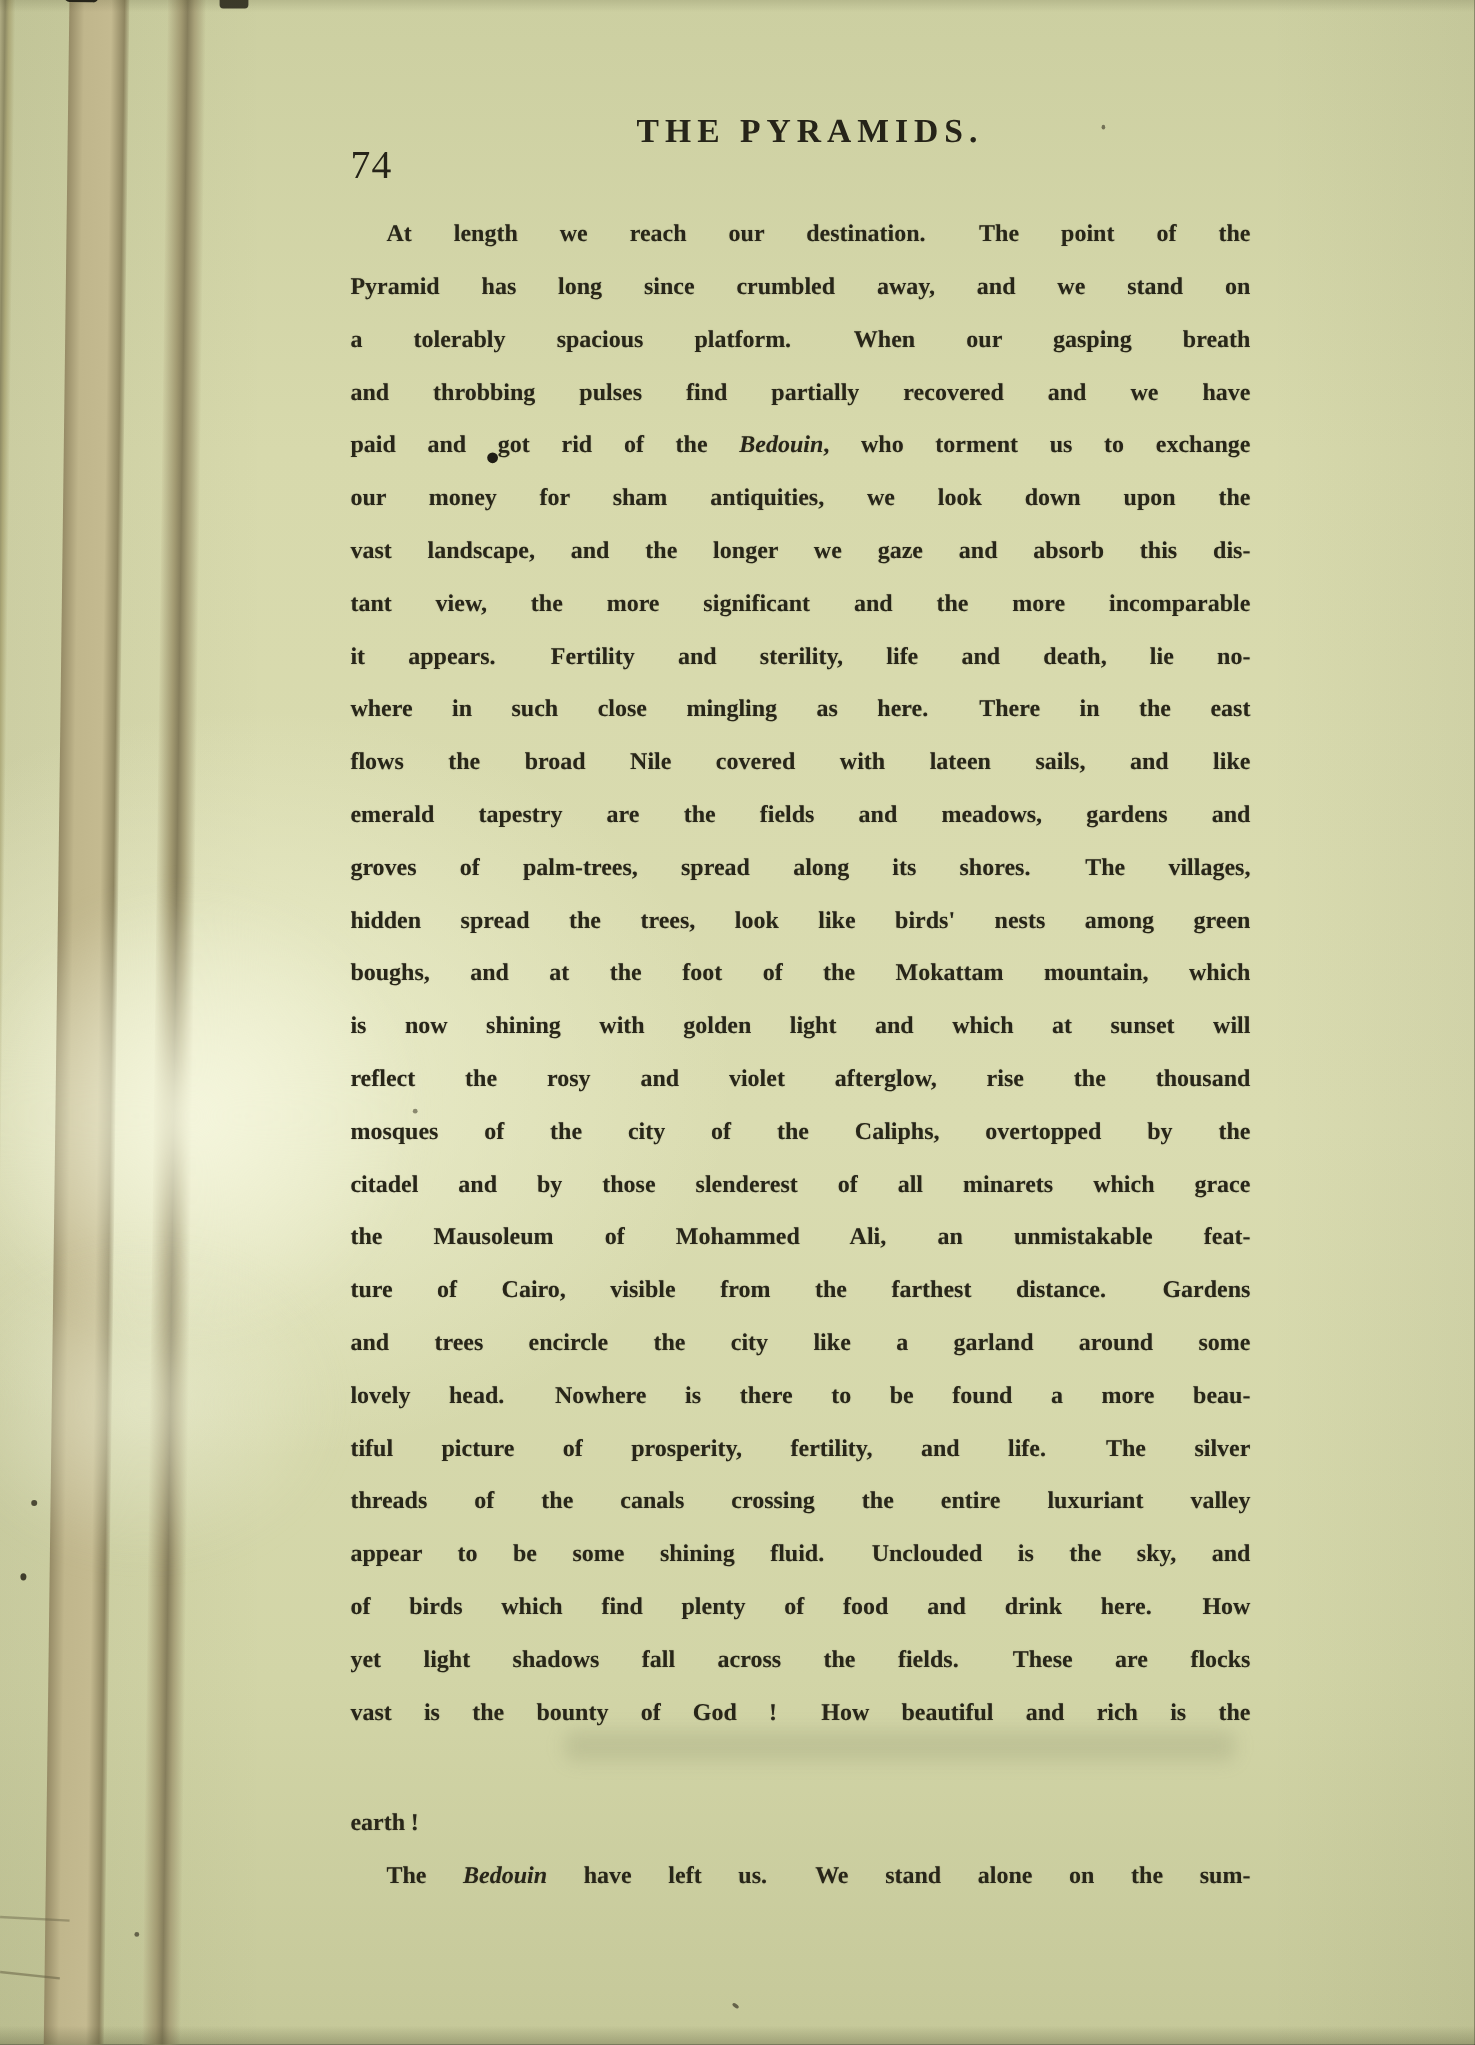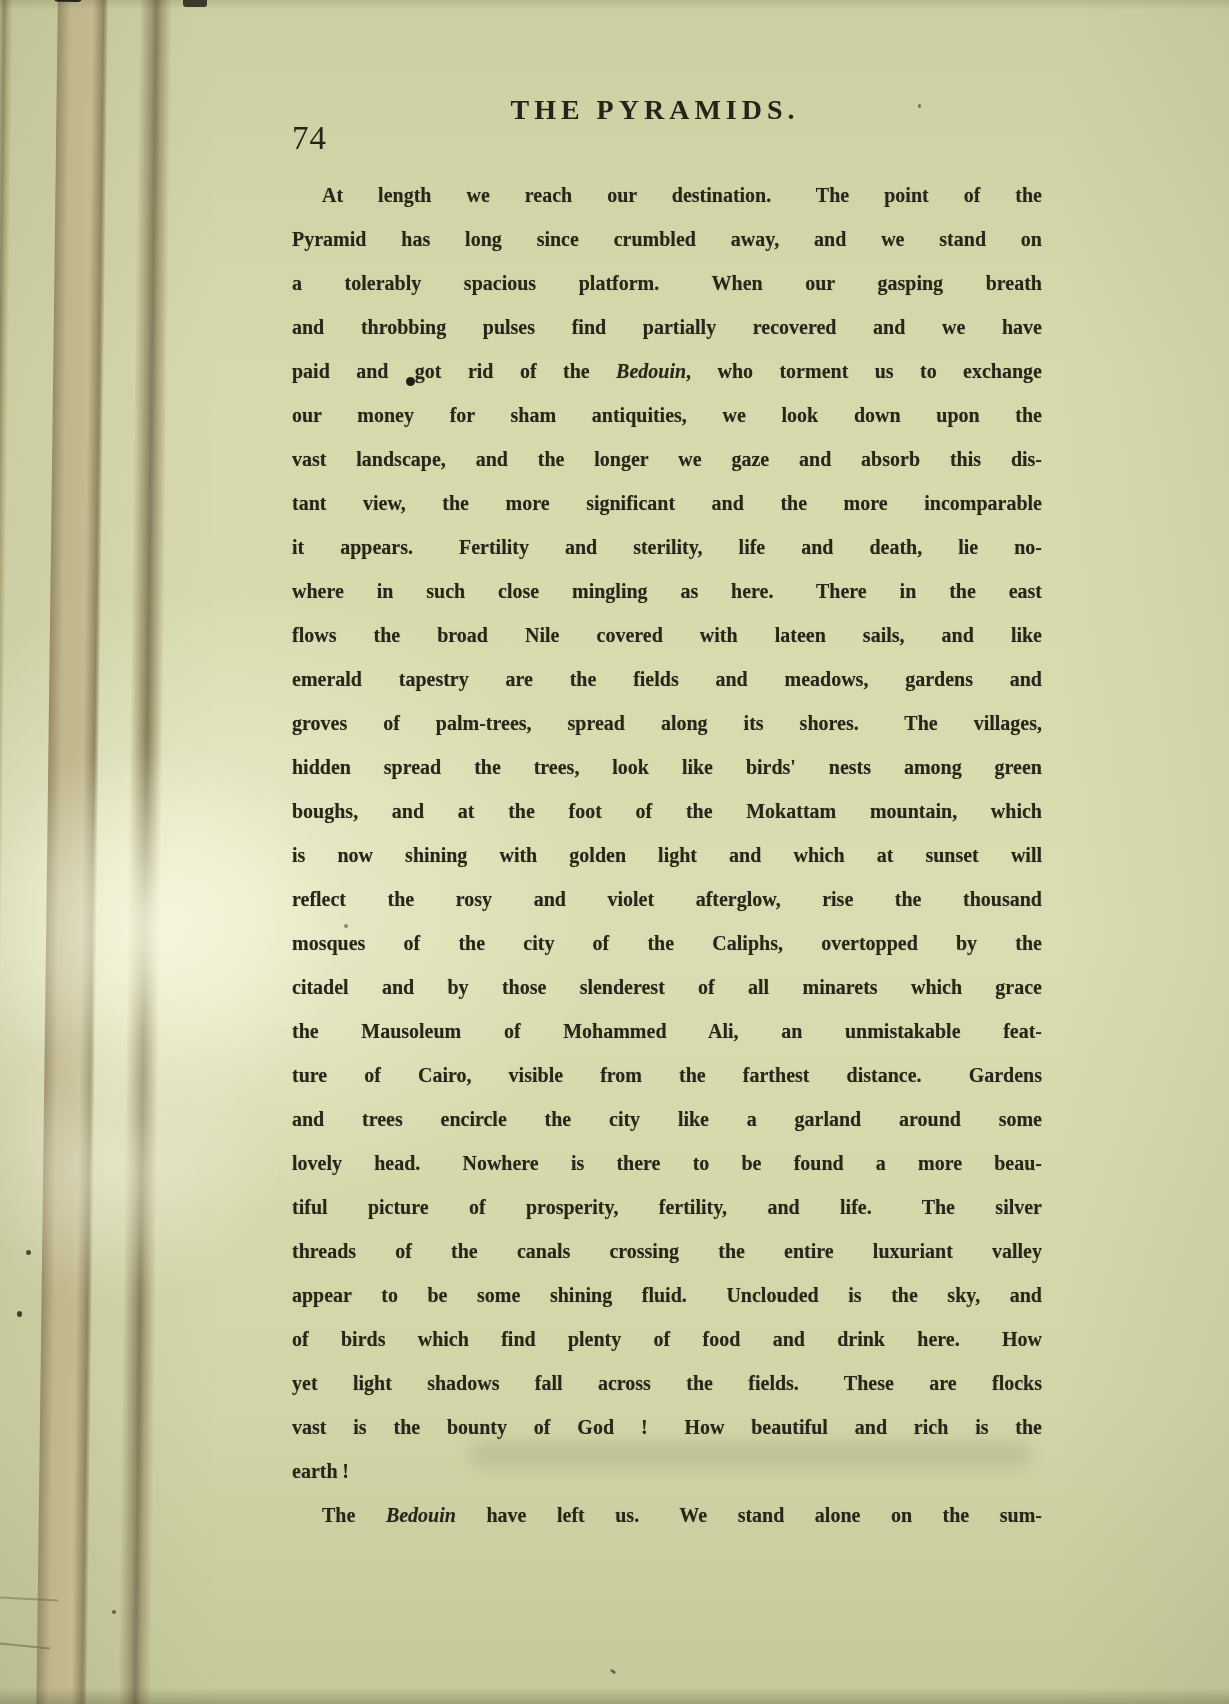--- a/index.html
+++ b/index.html
@@ -47,33 +47,33 @@
   #top-shade { position: absolute; left: 0; right: 0; top: 0; height: 10px;
     background: linear-gradient(to bottom, rgba(55,55,25,0.14), rgba(55,55,25,0)); }
   #bottom-shade { position: absolute; left: 0; right: 0; bottom: 0; height: 16px;
     background: linear-gradient(to bottom, rgba(60,62,32,0), rgba(60,62,32,0.28)); }
   
   #folio {
     position: absolute; left: 292px; top: 100px;
     font-size: 33px; color: #262419; letter-spacing: 1px; margin-top: 20px;
   }
   #running-header {
-    position: absolute; left: 280px; top: 94px; width: 750px;
+    position: absolute; left: 300px; top: 94px; width: 750px;
     text-align: center; font-weight: bold; font-size: 28px;
     letter-spacing: 5px; color: #262419;
   }
   #body-text {
     position: absolute; left: 292px; top: 173px; width: 750px;
     font-size: 20px; line-height: 44px; color: #282619;
     word-spacing: -0.2px;
     text-shadow: 0 0 1px rgba(45,43,32,0.35);
     font-weight: bold;
   }
   #body-text .line { text-align: justify; text-align-last: justify; height: 44px; white-space: nowrap0; }
-  #body-text .line.endline { text-align-last: left; }
+  #body-text .line.endline { text-align-last: left; margin-top: 48px; }
   #body-text .line.indent { text-indent: 30px; }
   
   #ink-dot { position: absolute; left: 406px; top: 377px; width: 9px; height: 9px;
     border-radius: 50%; background: #1f1d15; }
   
   #ghost-smudge { position: absolute; left: 470px; top: 1442px; width: 560px; height: 26px;
     background: rgba(124,130,97,0.20); filter: blur(7px); border-radius: 10px; }
   .speck { position: absolute; border-radius: 50%; background: #4c4936; }
   #speck-1 { left: 26px;  top: 1250px; width: 5px; height: 5px; }
   #speck-2 { left: 17px;  top: 1311px; width: 5px; height: 6px; background: #3f3c2b; }

